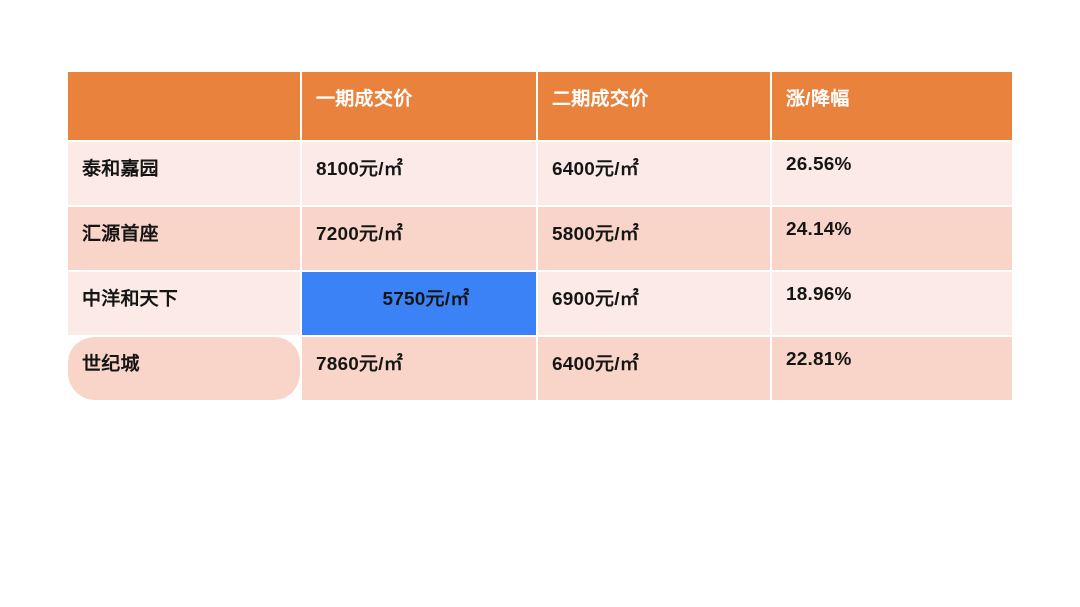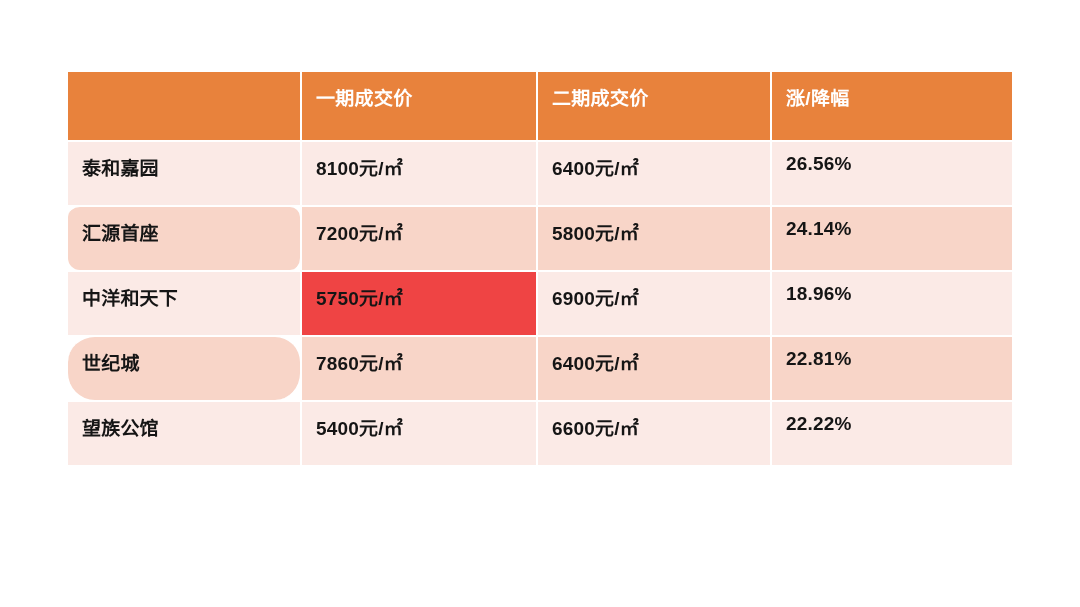--- a/index.html
+++ b/index.html
@@ -111,39 +111,33 @@
     </thead>
 
     <tbody>
       <tr class="row-even">
         <td style="background: rgb(251, 234, 230); color: rgb(21, 21, 21); border-right-color: rgb(255, 255, 255); border-top-color: rgb(255, 255, 255);">泰和嘉园</td>
         <td style="background: rgb(251, 234, 230); color: rgb(21, 21, 21); border-right-color: rgb(255, 255, 255); border-top-color: rgb(255, 255, 255);">8100元/㎡</td>
         <td style="background: rgb(251, 234, 230); color: rgb(21, 21, 21); border-right-color: rgb(255, 255, 255); border-top-color: rgb(255, 255, 255);">6400元/㎡</td>
         <td style="background: rgb(251, 234, 230); color: rgb(21, 21, 21); border-right-color: rgb(255, 255, 255); border-top-color: rgb(255, 255, 255);">26.56%</td>
       </tr>
       <tr class="row-odd">
-        <td style="background: rgb(248, 213, 200); color: rgb(21, 21, 21); border-right-color: rgb(255, 255, 255); border-top-color: rgb(255, 255, 255); border-radius: 12px;">汇源首座</td>
+        <td style="background: rgb(248, 213, 200); color: rgb(21, 21, 21); border-right-color: rgb(255, 255, 255); border-top-color: rgb(255, 255, 255);">汇源首座</td>
         <td style="background: rgb(248, 213, 200); color: rgb(21, 21, 21); border-right-color: rgb(255, 255, 255); border-top-color: rgb(255, 255, 255);">7200元/㎡</td>
         <td style="background: rgb(248, 213, 200); color: rgb(21, 21, 21); border-right-color: rgb(255, 255, 255); border-top-color: rgb(255, 255, 255);">5800元/㎡</td>
         <td style="background: rgb(248, 213, 200); color: rgb(21, 21, 21); border-right-color: rgb(255, 255, 255); border-top-color: rgb(255, 255, 255);">24.14%</td>
       </tr>
       <tr class="row-even">
         <td style="background: rgb(251, 234, 230); color: rgb(21, 21, 21); border-right-color: rgb(255, 255, 255); border-top-color: rgb(255, 255, 255); margin-left: 25px;">中洋和天下</td>
-        <td style="background: #ef4444; color: rgb(21, 21, 21); border-right-color: rgb(255, 255, 255); border-top-color: rgb(255, 255, 255);">5750元/㎡</td>
+        <td style="background: #3b82f6; color: rgb(21, 21, 21); border-right-color: rgb(255, 255, 255); border-top-color: rgb(255, 255, 255); text-align: center;">5750元/㎡</td>
         <td style="background: rgb(251, 234, 230); color: rgb(21, 21, 21); border-right-color: rgb(255, 255, 255); border-top-color: rgb(255, 255, 255);">6900元/㎡</td>
         <td style="background: rgb(251, 234, 230); color: rgb(21, 21, 21); border-right-color: rgb(255, 255, 255); border-top-color: rgb(255, 255, 255);">18.96%</td>
       </tr>
       <tr class="row-odd">
         <td style="background: rgb(248, 213, 200); color: rgb(21, 21, 21); border-right-color: rgb(255, 255, 255); border-top-color: rgb(255, 255, 255); border-radius: 27px;">世纪城</td>
         <td style="background: rgb(248, 213, 200); color: rgb(21, 21, 21); border-right-color: rgb(255, 255, 255); border-top-color: rgb(255, 255, 255); margin-top: 40px;">7860元/㎡</td>
         <td style="background: rgb(248, 213, 200); color: rgb(21, 21, 21); border-right-color: rgb(255, 255, 255); border-top-color: rgb(255, 255, 255);">6400元/㎡</td>
         <td style="background: rgb(248, 213, 200); color: rgb(21, 21, 21); border-right-color: rgb(255, 255, 255); border-top-color: rgb(255, 255, 255);">22.81%</td>
       </tr>
-      <tr class="row-even">
-        <td style="background: rgb(251, 234, 230); color: rgb(21, 21, 21); border-right-color: rgb(255, 255, 255); border-top-color: rgb(255, 255, 255);">望族公馆</td>
-        <td style="background: rgb(251, 234, 230); color: rgb(21, 21, 21); border-right-color: rgb(255, 255, 255); border-top-color: rgb(255, 255, 255);">5400元/㎡</td>
-        <td style="background: rgb(251, 234, 230); color: rgb(21, 21, 21); border-right-color: rgb(255, 255, 255); border-top-color: rgb(255, 255, 255);">6600元/㎡</td>
-        <td style="background: rgb(251, 234, 230); color: rgb(21, 21, 21); border-right-color: rgb(255, 255, 255); border-top-color: rgb(255, 255, 255);">22.22%</td>
-      </tr>
     </tbody>
   </table>
 
 </div>
 
 </body></html>

